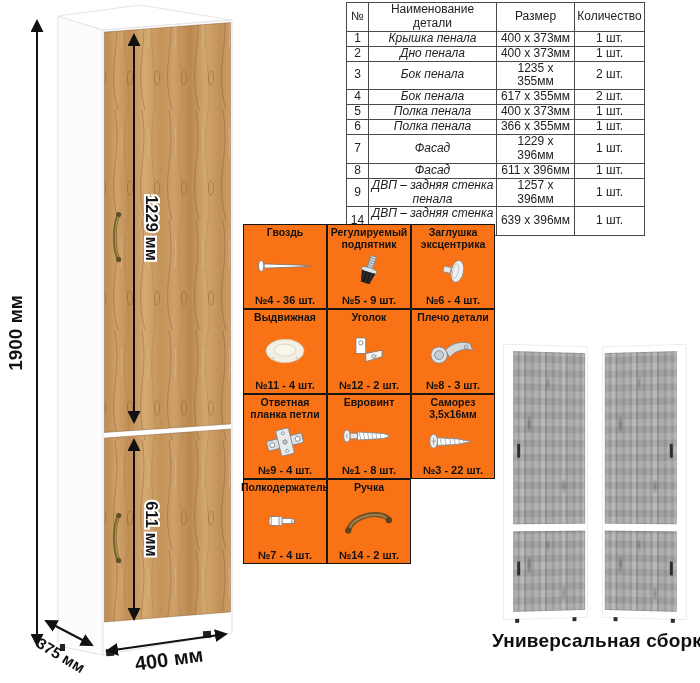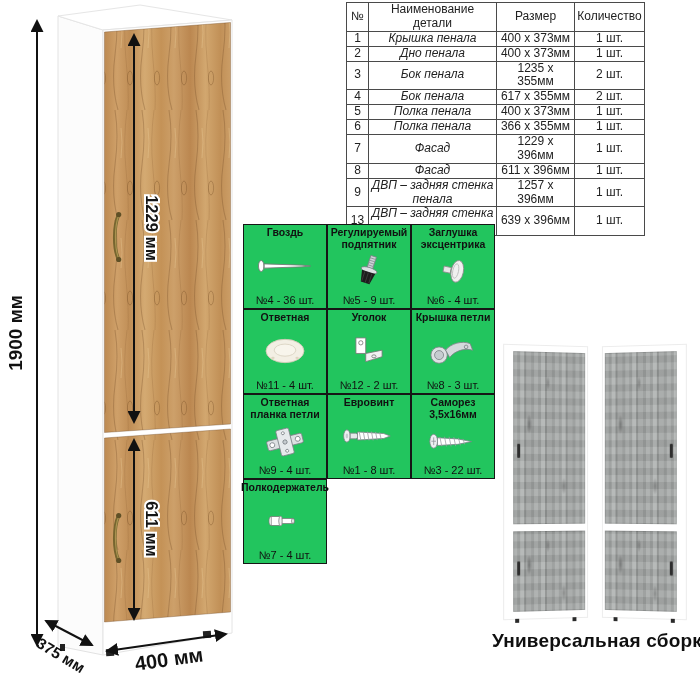--- a/index.html
+++ b/index.html
@@ -16,26 +16,26 @@
   table.parts th,table.parts td{border:1px solid #4a4a4a;font-size:12px;font-weight:400;
       padding:0 2px;text-align:center;line-height:1.15;color:#222;}
   table.parts th{height:17px;}
   table.parts td{height:14px;}
   td.nm{text-align:left;padding-left:4px;font-style:italic;}
   col.c-num{width:22px;}col.c-name{width:128px;}col.c-size{width:78px;}col.c-qty{width:70px;}
 
   
   .hw-grid{position:absolute;left:243px;top:224px;display:grid;
            grid-template-columns:repeat(3,84px);grid-auto-rows:85px;}
-  .hw-cell{border:1px solid #161616;background:#22c55e;display:flex;flex-direction:column;
+  .hw-cell{border:1px solid #161616;background:#f97316;display:flex;flex-direction:column;
            align-items:center;padding:2px 1px 1px;box-sizing:border-box;}
   .hw-title{font-weight:700;font-size:10.5px;line-height:1.1;text-align:center;color:#111;}
   .hw-icon{flex:1;display:flex;align-items:center;justify-content:center;width:100%;min-height:0;}
   .hw-icon svg{max-width:72px;max-height:38px;}
-  .hw-count{font-weight:400;font-size:11px;color:#111;padding-bottom:1px;white-space:nowrap;text-align:center;}
+  .hw-count{font-weight:700;font-size:11px;color:#111;padding-bottom:1px;white-space:nowrap;text-align:center;}
 
   
   .variants{position:absolute;left:492px;top:345px;width:206px;}
   .cab-row{display:flex;justify-content:center;gap:12px;height:276px;}
   .mini-cab{position:relative;width:86px;height:274px;background:#fff;
             box-shadow:0 0 0 1px #ececec inset;}
   .mini-cab.left{transform:perspective(750px) rotateY(9deg);}
   .mini-cab.right{transform:perspective(750px) rotateY(-9deg);}
   .m-door{position:absolute;
     background:
@@ -202,21 +202,21 @@
             <td>611 х 396мм</td>
             <td>1 шт.</td>
           </tr>
       <tr>
             <td>9</td>
             <td class="nm">ДВП – задняя стенка пенала</td>
             <td>1257 х 396мм</td>
             <td>1 шт.</td>
           </tr>
       <tr>
-            <td>13</td>
+            <td>14</td>
             <td class="nm">ДВП – задняя стенка пенала</td>
             <td>639 х 396мм</td>
             <td>1 шт.</td>
           </tr>
     </tbody>
       </table>
   </div>
 
   <div class="hw-grid">
 
@@ -255,21 +255,21 @@
               <rect x="24" y="18" width="9" height="7" fill="#e8e8e8" stroke="#8a8a8a"></rect>
               <ellipse cx="41" cy="21" rx="7.5" ry="13.5" fill="#f0f0f0" stroke="#8a8a8a"></ellipse>
               <ellipse cx="39" cy="21" rx="3.5" ry="9" fill="none" stroke="#bbb"></ellipse>
             </g>
           </svg>
       </div>
       <div class="hw-count">№6 - 4 шт.</div>
     </div>
 
     <div class="hw-cell">
-      <div class="hw-title">Ответная</div>
+      <div class="hw-title">Выдвижная</div>
       <div class="hw-icon">
         <svg viewBox="0 0 72 44" width="72" height="38">
             <ellipse cx="36" cy="22" rx="22" ry="13.5" fill="#f3efe4" stroke="#cfc8b4"></ellipse>
             <ellipse cx="36" cy="21" rx="12.5" ry="7" fill="#f8f5ec" stroke="#d9d2c0"></ellipse>
             <ellipse cx="22" cy="30" rx="2" ry="1.2" fill="#ddd5c0"></ellipse>
             <ellipse cx="50" cy="30" rx="2" ry="1.2" fill="#ddd5c0"></ellipse>
           </svg>
       </div>
       <div class="hw-count">№11 - 4 шт.</div>
     </div>
@@ -282,21 +282,21 @@
             <circle cx="26" cy="12" r="2.6" fill="none" stroke="#777"></circle>
             <path d="M32 25 l20 -4 v8 l-20 6 Z" fill="#f2f2f2" stroke="#777"></path>
             <ellipse cx="42" cy="28.5" rx="2.6" ry="1.8" fill="none" stroke="#777"></ellipse>
           </svg>
       </div>
       <div class="hw-count">№12 - 2 шт.</div>
     </div>
 
 
     <div class="hw-cell">
-      <div class="hw-title">Крышка петли</div>
+      <div class="hw-title">Плечо детали</div>
       <div class="hw-icon">
         <svg viewBox="0 0 72 44" width="72" height="36">
             <circle cx="19" cy="27" r="10" fill="#dde1e3" stroke="#7c8287"></circle>
             <circle cx="19" cy="27" r="5.5" fill="#c6ccd0" stroke="#7c8287"></circle>
             <path d="M27 21 c6 -8 20 -12 30 -8 l3 8 c-10 -3 -22 1 -28 9 Z" fill="#d4d9dc" stroke="#7c8287"></path>
             <circle cx="52" cy="17" r="2.2" fill="none" stroke="#7c8287"></circle>
           </svg>
       </div>
       <div class="hw-count">№8 - 3 шт.</div>
     </div>
@@ -357,20 +357,32 @@
               <rect x="17" y="16" width="13" height="12"></rect>
               <ellipse cx="30" cy="22" rx="2.6" ry="6.6" fill="#f0f0f0"></ellipse>
               <rect x="32" y="18.5" width="15" height="7"></rect>
               <ellipse cx="47" cy="22" rx="2" ry="3.5" fill="#eee"></ellipse>
             </g>
           </svg>
       </div>
       <div class="hw-count">№7 - 4 шт.</div>
     </div>
 
+    <div class="hw-cell">
+      <div class="hw-title">Ручка</div>
+      <div class="hw-icon">
+        <svg viewBox="0 0 72 44" width="72" height="38">
+            <path d="M12 33 C18 15 48 9 59 20" fill="none" stroke="#6d4f28" stroke-width="6" stroke-linecap="round"></path>
+            <path d="M13 31 C19 16 47 10 57 19.5" fill="none" stroke="#a07c46" stroke-width="2.4" stroke-linecap="round"></path>
+            <circle cx="12" cy="33" r="3.6" fill="#5e431f"></circle>
+            <circle cx="59" cy="21" r="3.6" fill="#5e431f"></circle>
+          </svg>
+      </div>
+      <div class="hw-count">№14 - 2 шт.</div>
+    </div>
 
   </div>
 
   <div class="variants">
     <div class="cab-row">
       <div class="mini-cab left">
         <div class="m-door m-upper">
           <div class="m-handle"></div>
         </div>
         <div class="m-door m-lower">

